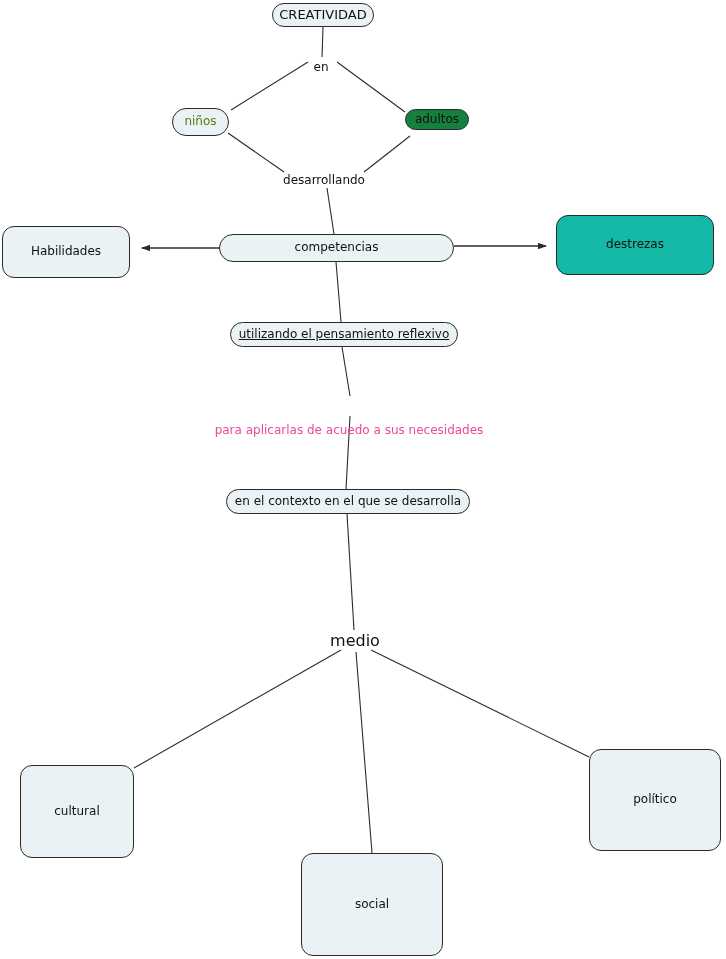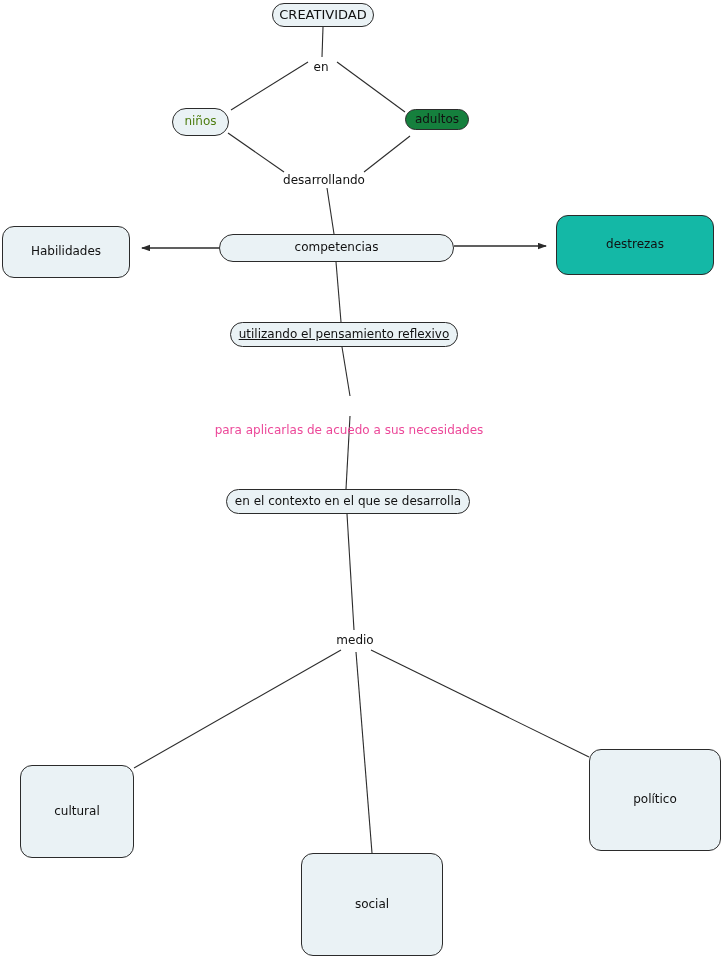--- a/index.html
+++ b/index.html
@@ -114,15 +114,15 @@
         <span class="node-label" style="font-size: 12px; color: rgb(17, 17, 17);">social</span>
       </div>
       <div class="node rect" style="left: 589px; top: 749px; width: 132px; height: 102px; background: rgb(234, 242, 245); border-color: rgb(43, 43, 43);">
         <span class="node-label" style="font-size: 12px; color: rgb(17, 17, 17);">político</span>
       </div>
     </div>
   <div id="linklabel-layer">
       <div class="linklabel" style="left: 321px; top: 67px; font-size: 12px; color: rgb(17, 17, 17);">en</div>
       <div class="linklabel" style="left: 324px; top: 180px; font-size: 12px; color: rgb(17, 17, 17);">desarrollando</div>
       <div class="linklabel" style="left: 349px; top: 406px; font-size: 12px; color: #ec4899; margin-top: 24px;">para aplicarlas de acuedo a sus necesidades</div>
-      <div class="linklabel" style="left: 355px; top: 640px; font-size: 12px; color: rgb(17, 17, 17);">medio</div>
+      <div class="linklabel" style="left: 355px; top: 640px; font-size: 16px; color: rgb(17, 17, 17);">medio</div>
     </div>
 </div>
 
 </body></html>

